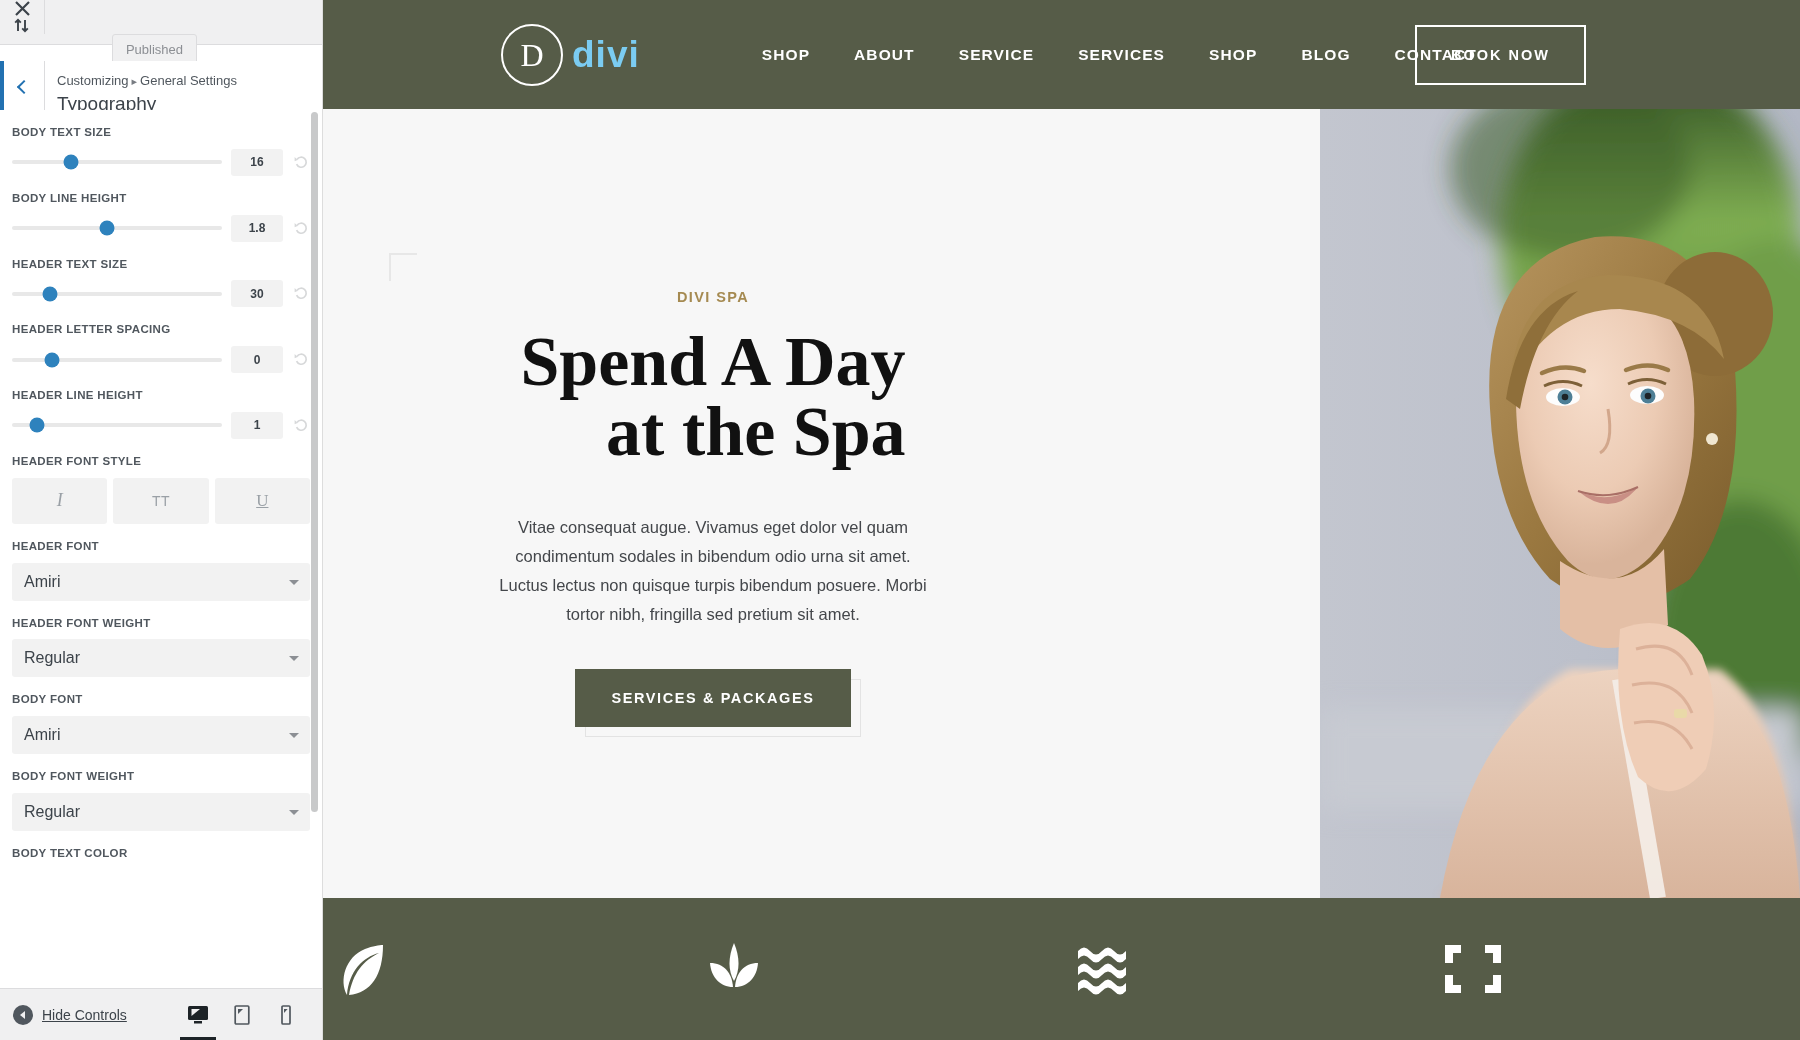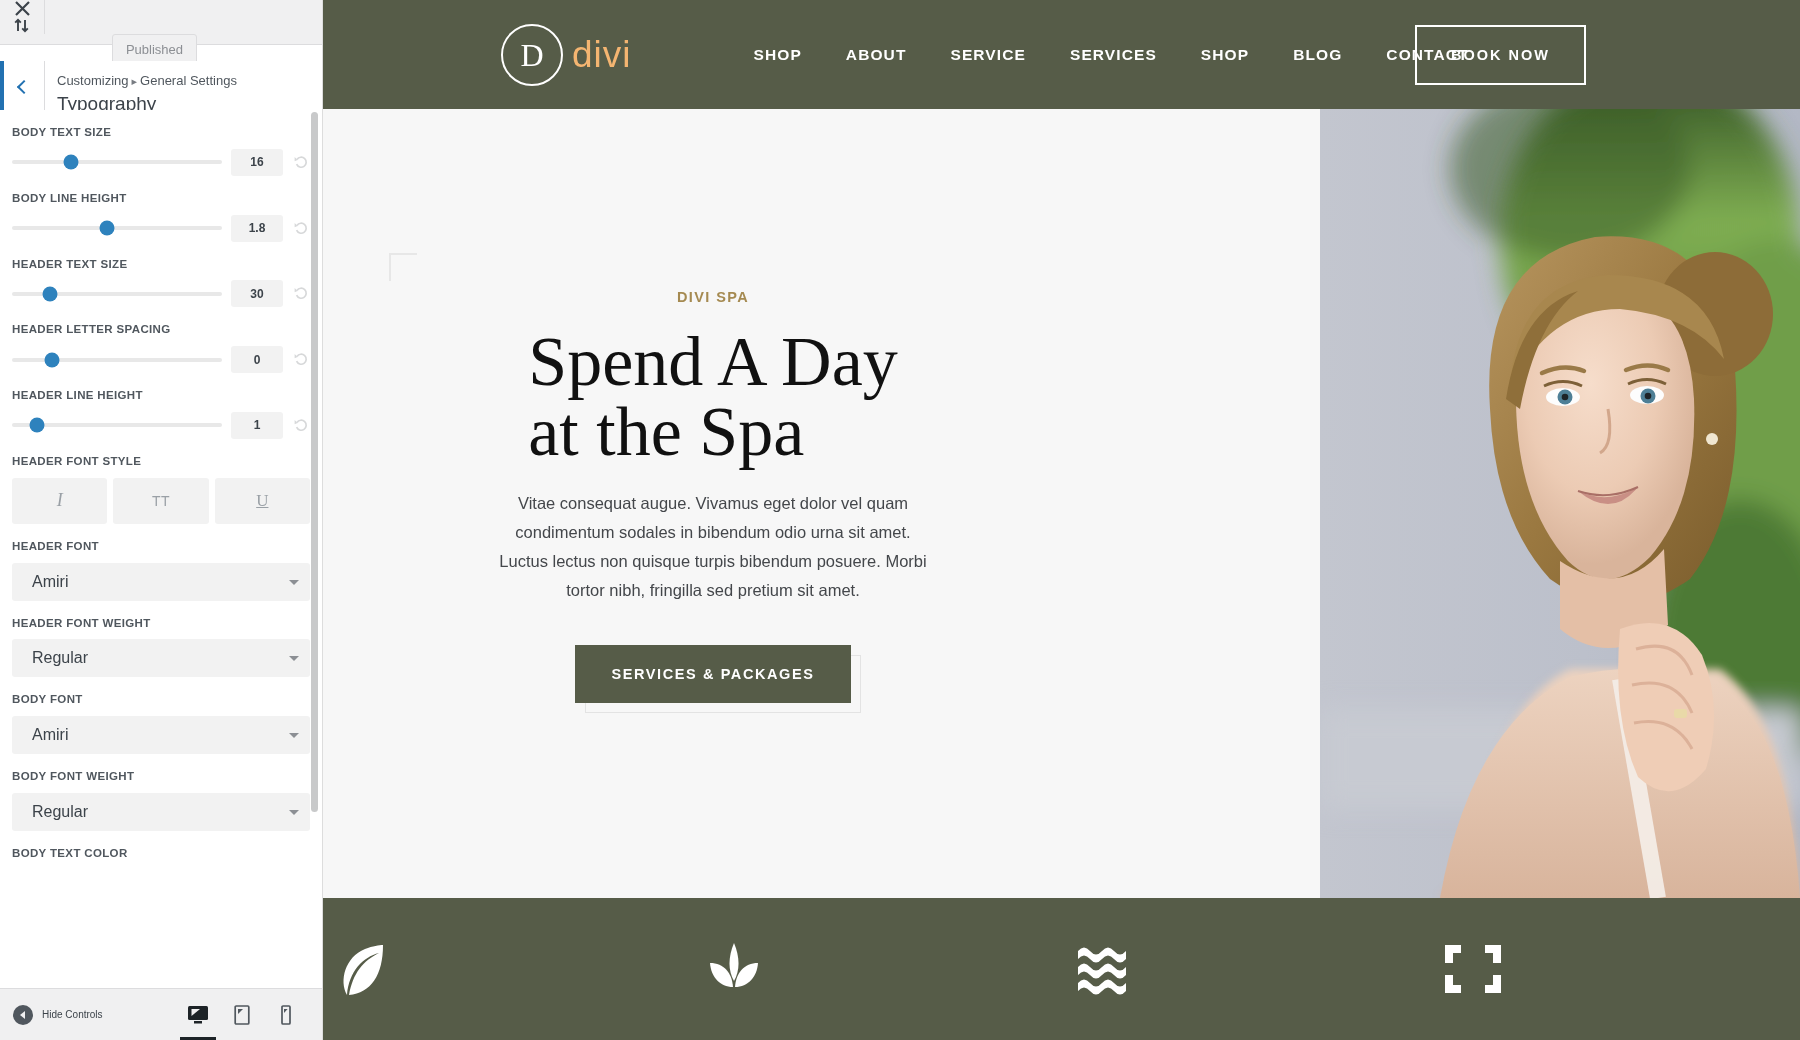--- a/index.html
+++ b/index.html
@@ -113,21 +113,21 @@
   }
   .style-btn.italic { font-style: italic; font-family: "Liberation Serif", serif; font-size: 18px; }
   .style-btn.caps { font-size: 14px; letter-spacing: 0.5px; }
   .style-btn.under { text-decoration: underline; font-family: "Liberation Serif", serif; font-size: 17px; }
 
   
   .select-box {
     position: relative; height: 38px; background: #f2f2f2; border-radius: 3px;
     display: flex; align-items: center; padding: 0 28px 0 12px; cursor: pointer;
   }
-  .select-box .val { font-size: 16px; color: #3c434a; margin-left: 8px; }
+  .select-box .val { font-size: 16px; color: #3c434a; }
   .select-caret {
     position: absolute; right: 11px; top: 50%; margin-top: -2px;
     width: 0; height: 0;
     border-left: 5px solid transparent; border-right: 5px solid transparent;
     border-top: 5px solid #8c8f94;
   }
 
   .color-btn {
     height: 28px; background: #000; border-radius: 2px;
     display: flex; align-items: center; justify-content: center;
@@ -142,21 +142,21 @@
   .hide-controls { display: flex; align-items: center; gap: 9px; padding-left: 13px; cursor: pointer; }
   .hc-circle {
     width: 20px; height: 20px; border-radius: 50%; background: #50575e;
     display:flex; align-items:center; justify-content:center;
   }
   .hc-circle .tri {
     width: 0; height: 0;
     border-top: 4px solid transparent; border-bottom: 4px solid transparent;
     border-right: 5px solid #f0f0f1; margin-right: 2px;
   }
-  .hc-label { font-size: 10px; color: #3c434a; }
+  .hc-label { font-size: 14px; color: #3c434a; text-decoration: underline; }
   .cz-footer-spacer { flex: 1; }
   .device-btns { display: flex; align-items: center; gap: 16px; padding-right: 22px; }
   .device-btn { position: relative; width: 28px; height: 40px; display:flex; align-items:center; justify-content:center; cursor:pointer; }
   .device-btn.active:after {
     content:""; position:absolute; bottom:-6px; left:-4px; right:-4px;
     height: 4px; background: #1d2327;
   }
 
   
   .preview { position: relative; flex: 1 1 auto; height: 1040px; overflow: hidden; background: #fff; }
@@ -167,22 +167,22 @@
     position: relative;
   }
   .logo { display: flex; align-items: center; gap: 9px; margin-left: 178px; }
   .logo-mark {
     width: 62px; height: 62px; border: 2px solid #fff; border-radius: 50%;
     display: flex; align-items: center; justify-content: center;
     color: #fff; font-size: 32px; font-family: "Liberation Serif", serif; font-weight: 300;
     line-height: 1;
   }
   .logo-word {
-    color: #fdba74; font-size: 37px; letter-spacing: 1px;
-    font-family: "Liberation Sans", sans-serif; font-weight: 400; opacity: .95;
+    color: #7dd3fc; font-size: 37px; letter-spacing: 1px;
+    font-family: "Liberation Sans", sans-serif; font-weight: 700; opacity: .95;
   }
   .nav { display: flex; align-items: center; gap: 0; margin-left: 100px; }
   .nav a {
     color: #fff; font-size: 15.5px; font-weight: bold; letter-spacing: 1.1px;
     text-decoration: none; padding: 0 22px; white-space: nowrap;
   }
   .book-now {
     position: absolute; right: 214px; top: 50%; transform: translateY(-50%);
     border: 2px solid #fff; color: #fff; font-size: 14.5px; font-weight: bold;
     letter-spacing: 2px; padding: 20px 34px; cursor: pointer; background: transparent;
@@ -198,23 +198,23 @@
   .hero-content {
     position: absolute; left: 0; right: 0; top: 0; bottom: 0;
     display: flex; flex-direction: column; align-items: center; justify-content: flex-start;
     padding-top: 180px;
   }
   .eyebrow {
     color: #a58a51; font-size: 14.5px; font-weight: bold;
     letter-spacing: 1.4px; margin-bottom: 22px;
   }
   .hero-title {
-    font-family: "Liberation Serif", serif; font-weight: 400;
-    font-size: 70px; line-height: 1.0; color: #111; text-align: left;
-    margin-bottom: 22px;
+    font-family: "Liberation Serif", serif; font-weight: 700;
+    font-size: 70px; line-height: 1.0; color: #111; text-align: right;
+    margin-bottom: 46px;
   }
   .hero-p {
     font-size: 16.5px; line-height: 1.75; color: #44474b;
     text-align: center; max-width: 430px; margin-bottom: 40px;
   }
   .cta-wrap { position: relative; }
   .cta-btn {
     background: #565c48; color: #fff; font-size: 14.5px; font-weight: bold;
     letter-spacing: 1.6px; padding: 21px 36px; cursor: pointer; border: none;
     position: relative; z-index: 2;

